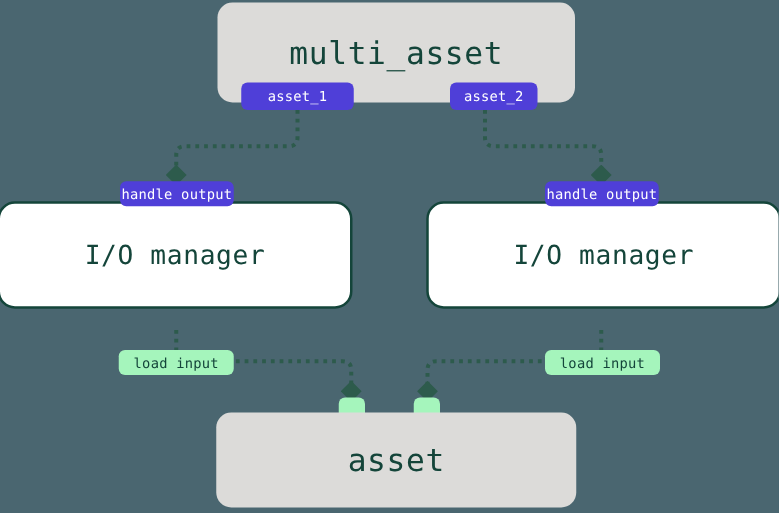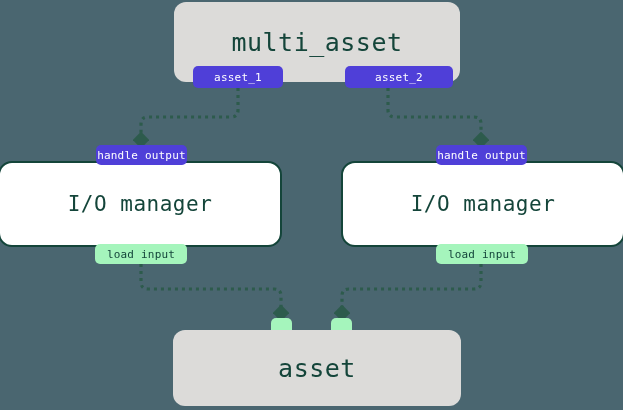--- a/index.html
+++ b/index.html
@@ -60,20 +60,21 @@
     letter-spacing: 0.2px;
     white-space: nowrap;
   }
   .badge-out {
     background: #4f3fd8;
     color: #ffffff;
   }
   .badge-in {
     background: #a5f5bc;
     color: #14453a;
+    margin-top: 36px;
   }
 
   
   .port {
     position: absolute;
     width: 21px;
     height: 21px;
     background: #a5f5bc;
     border-radius: 5px;
   }
@@ -98,21 +99,21 @@
   </svg>
 
   <div class="node node-asset" style="left:174px; top:2px; width:286px; height:80px;">
     <span>multi_asset</span>
   </div>
 
   <div class="badge badge-out" style="left:193px; top:66px; width:90px; height:22px;">
     <span>asset_1</span>
   </div>
 
-  <div class="badge badge-out" style="left:345px; top:66px; width:108px; height:22px;">
+  <div class="badge badge-out" style="left:360px; top:66px; width:70px; height:22px;">
     <span>asset_2</span>
   </div>
 
   <div class="node node-io" style="left:-2px; top:161px; width:284px; height:86px;">
     <span>I/O manager</span>
   </div>
 
   <div class="node node-io" style="left:341px; top:161px; width:284px; height:86px;">
     <span>I/O manager</span>
   </div>

